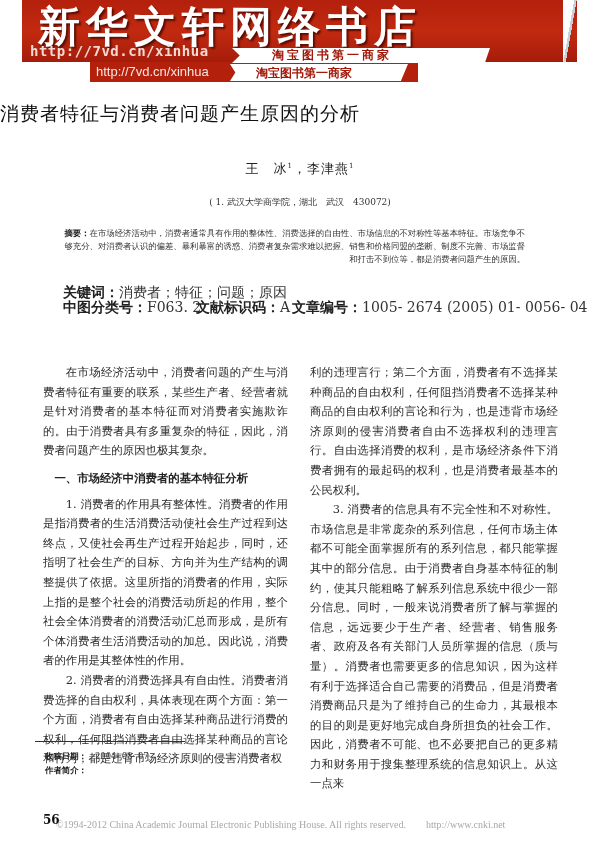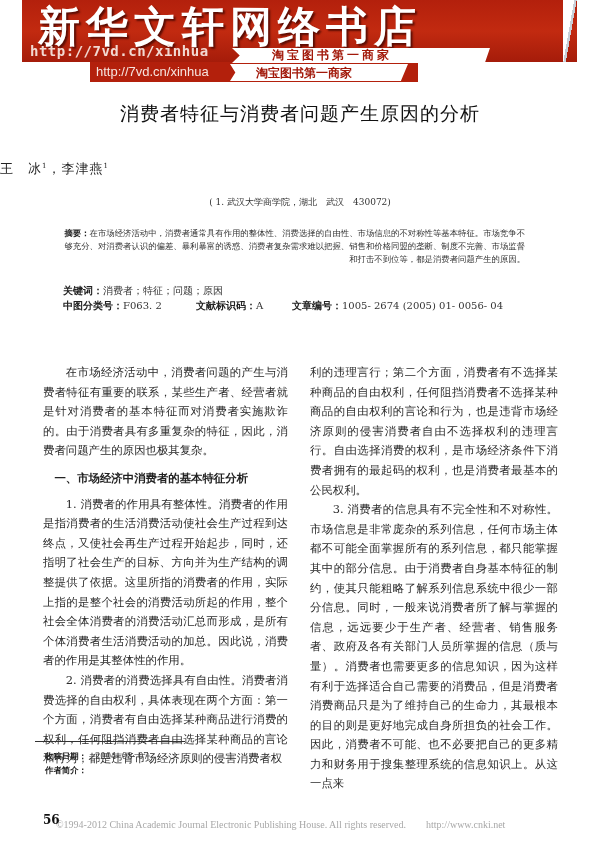--- a/index.html
+++ b/index.html
@@ -50,42 +50,42 @@
       background: #ffffff;
       clip-path: polygon(0 0, 100% 0, 96% 100%, 0 100%, 3% 50%);
     }
     .slogan-2 {
       position: absolute; left: 256px; top: 65px;
       font-size: 12px; font-weight: bold; color: #a2190a; white-space: nowrap;
     }
 
     
     .paper-title {
-      position: absolute; left: 0; top: 101px; width: 600px; text-align: center;
+      position: absolute; left: 0; top: 101px; width: 600px; 
       font-family: "DejaVu Sans", sans-serif; font-size: 19px; color: #111;
       letter-spacing: 1px;
     }
     .authors {
-      position: absolute; left: 0; top: 160px; width: 600px; 
+      position: absolute; left: 0; top: 160px; width: 600px; text-align: center;
       font-size: 13px; color: #222; letter-spacing: 1px;
     }
     .authors sup { font-size: 7px; vertical-align: super; }
     .affiliation {
       position: absolute; left: 0; top: 196px; width: 600px; text-align: center;
       font-size: 9px; color: #333;
     }
 
     
     .abstract {
       position: absolute; left: 63px; top: 227px; width: 462px;
       font-size: 8.4px; line-height: 13px; color: #333; text-align: right;
     }
     .abstract .label, .meta .label { font-weight: bold; font-family: "DejaVu Sans", sans-serif; color: #222; }
     .meta-line {
-      position: absolute; left: 63px; font-size: 10px; color: #333; white-space: nowrap;
+      position: absolute; left: 63px; font-size: 14px; color: #333; white-space: nowrap;
     }
     .meta-line .label { font-weight: bold; font-family: "DejaVu Sans", sans-serif; color: #222; }
 
     
     .col {
       position: absolute; top: 363px; width: 245px;
       font-size: 11.4px; line-height: 19.6px; color: #2a2a2a;
       text-align: justify;
     }
     .col-left { left: 43px; }

